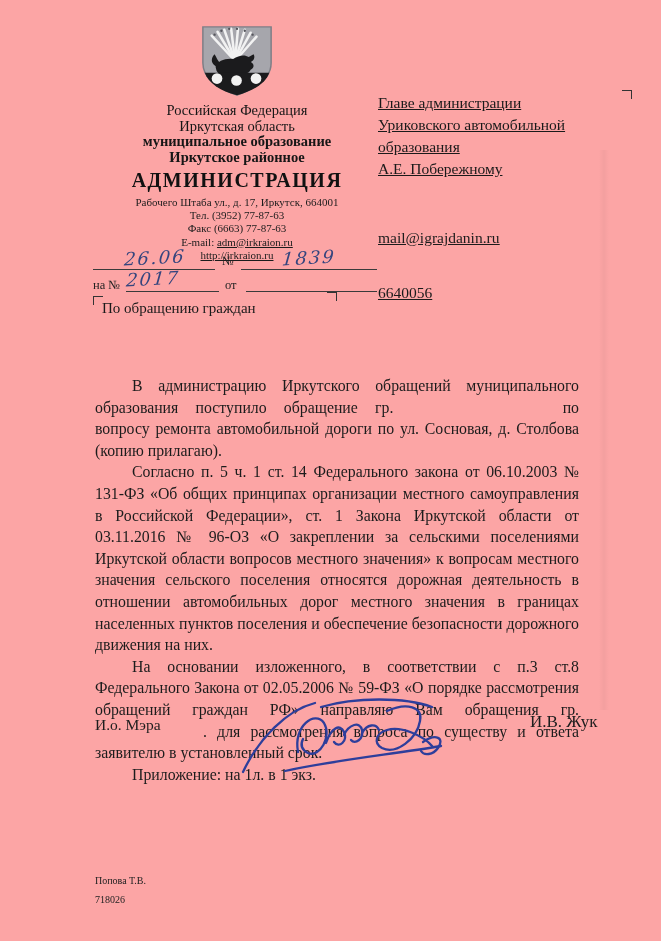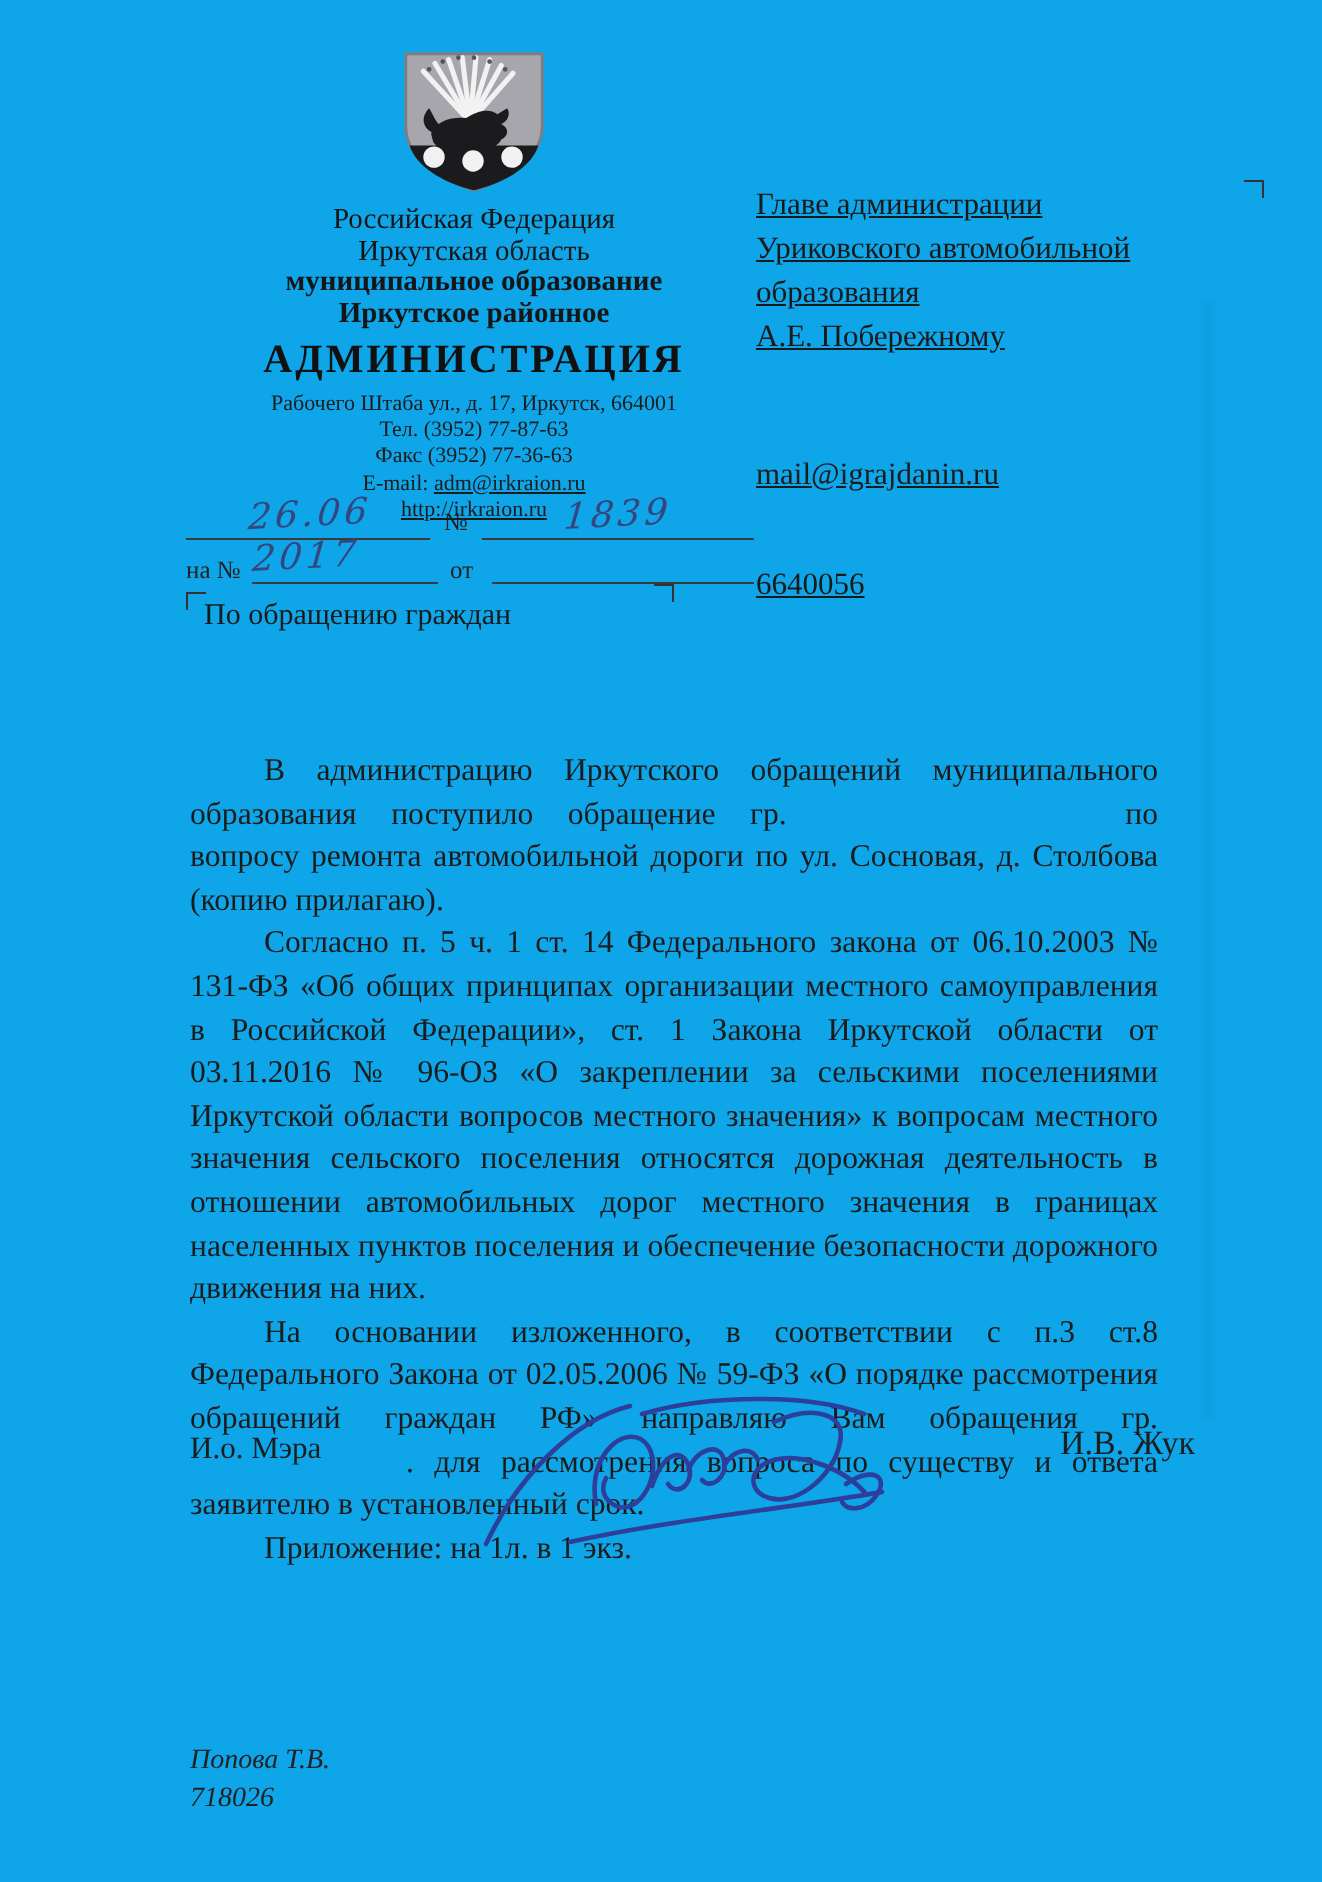--- a/index.html
+++ b/index.html
@@ -1,20 +1,20 @@
 <!DOCTYPE html>
 <html lang="ru"><head>
 <meta charset="utf-8">
 <style>
   html,body{margin:0;padding:0;background:#e8e8e8;}
   .page{
     position:relative;
     width:661px;height:941px;
     margin:0 auto;
-    background:#0ea5e9;
+    background:#fca5a5;
     font-family:"Liberation Serif","DejaVu Serif",serif;
     color:#1e1e1e;
     overflow:hidden;
   }
   
   .letterhead{
     position:absolute;left:88px;top:22px;width:298px;
     text-align:center;
   }
   .emblem{width:100px;height:78px;margin:0 auto 3px auto;display:block;}
@@ -83,21 +83,21 @@
   .gap{display:inline-block;height:1px;}
   .gap-p1{width:152px;}
   .gap-p3{width:108px;}
   
   .sig-position{position:absolute;left:95px;top:716px;font-size:15.5px;}
   .sig-name{position:absolute;left:530px;top:712px;font-size:17px;}
   .sig-ink{position:absolute;left:235px;top:690px;width:235px;height:98px;}
   
   .footer{
     position:absolute;left:95px;top:871px;
-    font-size:14px;line-height:19px;color:#222;font-style:italic;
+    font-size:10px;line-height:19px;color:#222;
   }
   
   .scan-shade{
     position:absolute;right:52px;top:150px;width:10px;height:560px;
     background:linear-gradient(to right,rgba(0,0,0,0),rgba(0,0,0,0.035),rgba(0,0,0,0));
   }
 </style>
 </head>
 <body>
 
@@ -139,21 +139,21 @@
         <path d="M64,58 a5.5,5.5 0 0 1 11,0 a5.5,5.5 0 0 1 -11,0"></path>
       </g>
     </svg>
     <div class="lh-line">Российская Федерация</div>
     <div class="lh-line">Иркутская область</div>
     <div class="lh-line lh-bold">муниципальное образование</div>
     <div class="lh-line lh-bold">Иркутское районное</div>
     <div class="lh-title">АДМИНИСТРАЦИЯ</div>
     <div class="lh-small">Рабочего Штаба ул., д. 17, Иркутск, 664001</div>
     <div class="lh-small">Тел. (3952) 77-87-63</div>
-    <div class="lh-small">Факс (3952) 77-36-63</div>
+    <div class="lh-small">Факс (6663) 77-87-63</div>
     <div class="lh-small"><span>E-mail: </span><a class="u">adm@irkraion.ru</a></div>
     <div class="lh-small"><a class="u">http://irkraion.ru</a></div>
   </div>
 
   <div class="regform">
     <div class="reg-row1">
       <div class="reg-date-line"><span class="hand">26.06 2017</span></div>
       <div class="reg-no-sign">№</div>
       <div class="reg-num-line"><span class="hand">1839</span></div>
     </div>

